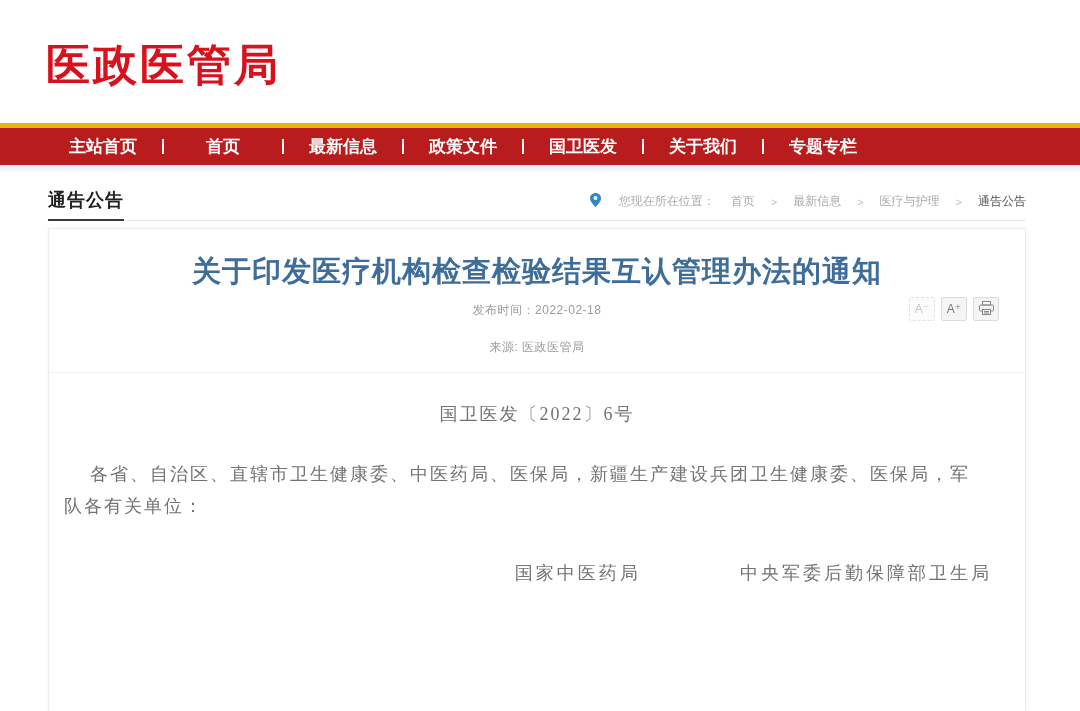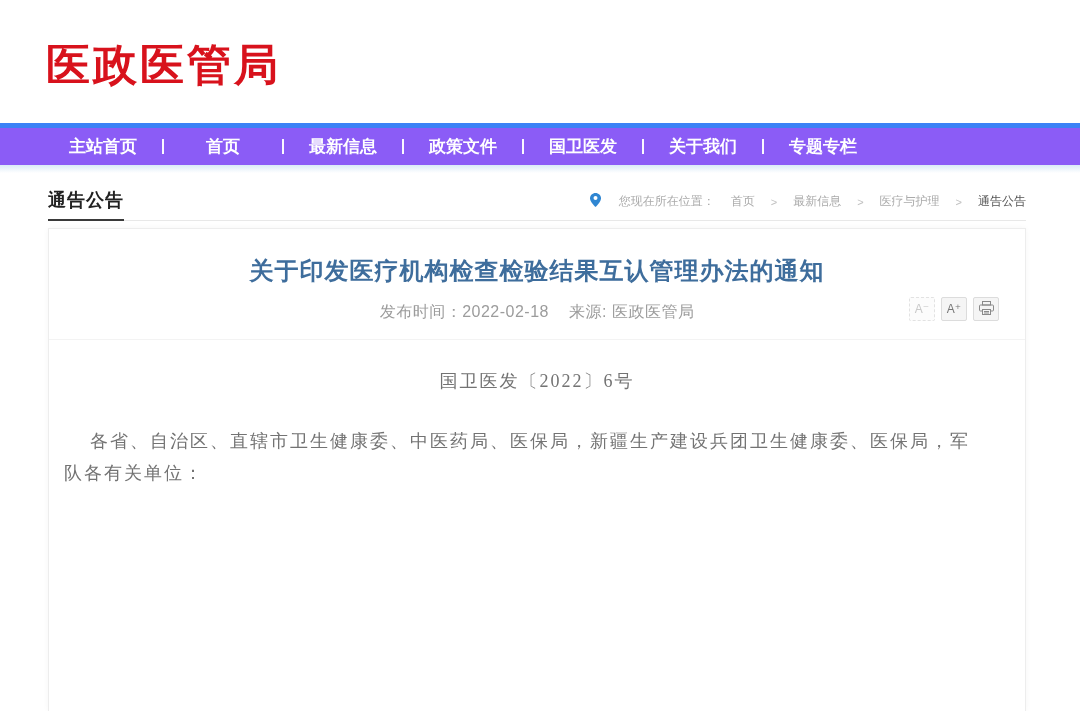--- a/index.html
+++ b/index.html
@@ -15,21 +15,21 @@
   .site-header { position:absolute; top:0; left:0; width:1080px; height:125px; background:#ffffff; }
   .logo {
     position:absolute; top:36px; left:46px;
     font-size:44px; font-weight:bold; color:#d8121c; letter-spacing:3px;
     cursor:pointer;
   }
 
   
   .navbar {
     position:absolute; top:123px; left:0; width:1080px; height:42px;
-    background:#8b5cf6; border-top:5px solid #3b82f6;
+    background:#b91c1c; border-top:5px solid #eab308;
     display:flex; align-items:center;
   }
   .nav-items { display:flex; align-items:center; margin-left:44px; }
   .nav-item {
     width:118px; text-align:center; color:#ffffff; font-weight:bold;
     font-size:17px; line-height:36px; cursor:pointer; white-space:nowrap;
   }
   .nav-sep { width:2px; height:15px; background:rgba(255,255,255,0.95); }
   .nav-glow {
     position:absolute; top:165px; left:0; width:1080px; height:8px;
@@ -62,26 +62,26 @@
     background:#ffffff;
     border:1px solid #ededed; border-bottom:none;
     box-shadow:0 0 6px rgba(0,0,0,0.04);
   }
   .article-header {
     position:relative; text-align:center;
     padding:28px 110px 16px;
     border-bottom:1px solid #f3f3f3;
   }
   .article-title {
-    font-size:24px; font-weight:600; color:#3e6d9c; letter-spacing:1px;
+    font-size:29px; font-weight:600; color:#3e6d9c; letter-spacing:1px;
     line-height:28px;
   }
   .article-meta {
-    margin-top:17px; font-size:16px; color:#9c9c9c;
-    display:flex; justify-content:center; gap:20px; letter-spacing:0.5px;
+    margin-top:17px; font-size:12px; color:#9c9c9c;
+    display:flex; justify-content:center; gap:20px; letter-spacing:0.5px;flex-direction:column;
   }
   .tools {
     position:absolute; right:26px; top:68px;
     display:flex; gap:6px;
   }
   .tool-btn {
     width:26px; height:24px; border:1px solid #dcdcdc; background:#f5f5f5;
     border-radius:2px; font-size:12px; color:#777;
     display:flex; align-items:center; justify-content:center; cursor:pointer;
   }
@@ -179,16 +179,20 @@
     </div>
   </div>
 
   <div class="article-body">
     <div class="doc-number">国卫医发〔2022〕6号</div>
     <div class="paragraphs">
       <p>各省、自治区、直辖市卫生健康委、中医药局、医保局，新疆生产建设兵团卫生健康委、医保局，军
 队各有关单位：</p>
     </div>
     <div class="signatures">
+      <div class="sig-row">
+        <span class="sig-left">国家中医药局</span>
+        <span class="sig-right">中央军委后勤保障部卫生局</span>
+      </div>
     </div>
   </div>
 
 </div>
 
 </body></html>

